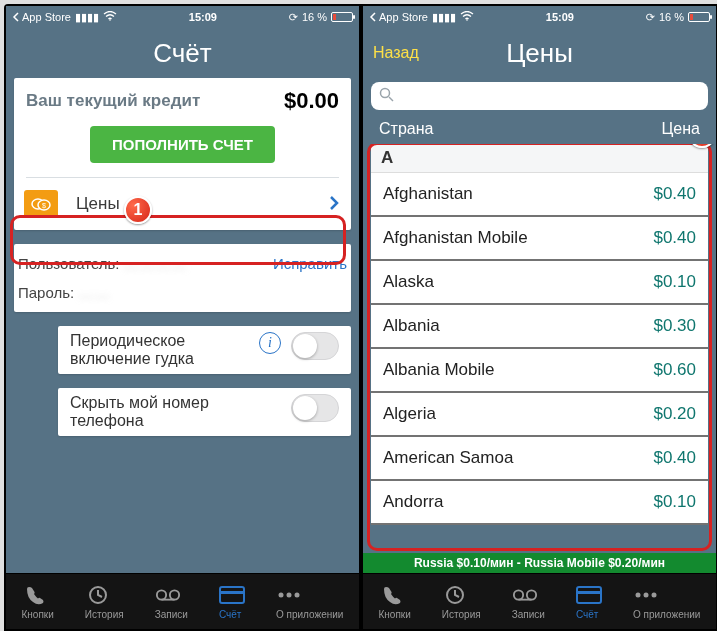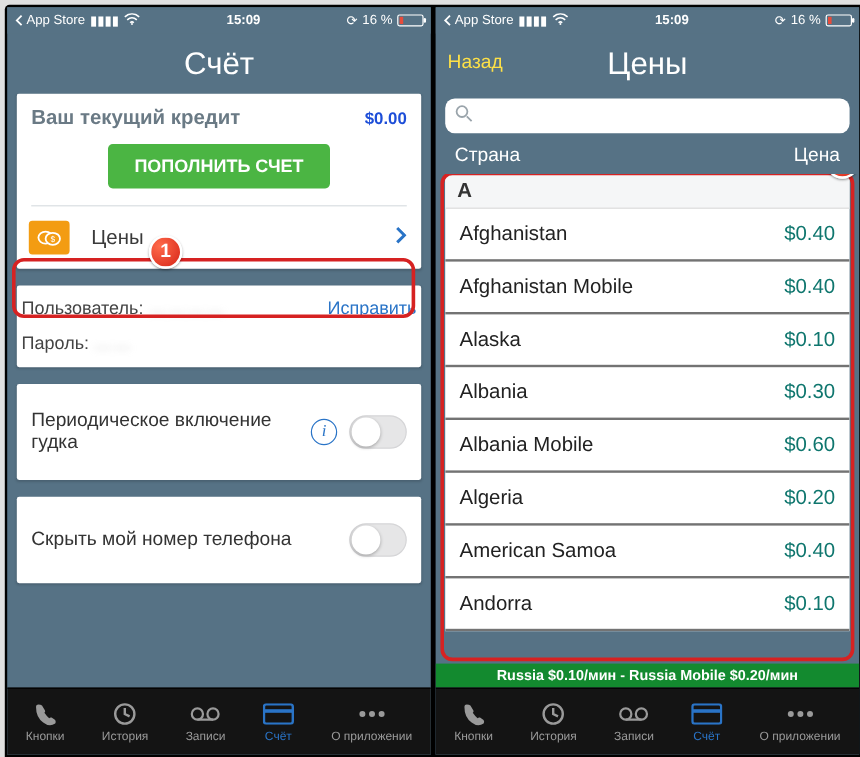--- a/index.html
+++ b/index.html
@@ -20,42 +20,42 @@
   .navbar { height: 50px; display: flex; align-items: center; justify-content: center; color: #fff; font-size: 26px; font-weight: 300; position: relative; }
   .navbar .back-btn { position: absolute; left: 10px; font-size: 16px; color:#fde047; }
 
   .content { flex: 1; display: flex; flex-direction: column; padding: 0 8px; gap: 14px; overflow: hidden; position:relative; }
 
   .card { background: #fff; border-radius: 2px; box-shadow: 0 1px 2px rgba(0,0,0,0.15); }
 
   .credit-card { padding: 10px 12px 0 12px; }
   .credit-row { display: flex; justify-content: space-between; align-items: center; }
   .credit-label { color: #6a7a85; font-size: 17px; font-weight: 600; }
-  .credit-amt { color: #1d4ed8; font-size: 14px; font-weight: 700; }
+  .credit-amt { color: #000000; font-size: 22px; font-weight: 700; }
   .topup { background: #4bb543; color: #fff; font-size: 15px; font-weight: 600; border-radius: 4px; padding: 10px 22px; margin: 12px auto 14px; display: block; border:none; }
   .prices-row { border-top: 1px solid #d9dee2; display: flex; align-items: center; padding: 12px 0 12px 0; }
   .coin-icon { width: 34px; height: 28px; background: #f39c12; border-radius: 3px; display:flex; align-items:center; justify-content:center; color:#fff; font-size:16px; margin-left:-2px; }
   .prices-label { flex:1; margin-left: 18px; font-size: 17px; color:#3a3a3a; }
   .chev { color: #2a74c7; font-size: 20px; font-weight: 700; }
 
   .user-card { padding: 5px 4px; font-size: 15px; color:#444; }
   .user-row { display:flex; justify-content:space-between; padding:6px 0; }
   .user-row .k { color:#444; }
   .blur { filter: blur(3px); color:#aaa; letter-spacing:1px; }
   .edit { color:#2a74c7; }
 
-  .toggle-card { padding: 22px 12px; display:flex; align-items:center; gap:10px; }
+  .toggle-card { padding: 6px 12px; display:flex; align-items:flex-start; gap:10px;margin-left:44px; }
   .toggle-card .lbl { flex:1; font-size:16px; color:#333; }
   .info-i { width:22px; height:22px; border:1.5px solid #2a74c7; color:#2a74c7; border-radius:50%; display:flex; align-items:center; justify-content:center; font-family:serif; font-style:italic; font-size:14px; }
   .switch { width:48px; height:28px; background:#e6e6e7; border-radius:14px; position:relative; border:1px solid #d5d5d7; }
   .switch::after { content:''; position:absolute; left:1px; top:1px; width:24px; height:24px; background:#fff; border-radius:50%; box-shadow:0 1px 3px rgba(0,0,0,0.3); }
 
   
   .tabbar { height: 56px; background:#141414; display:flex; justify-content:space-around; align-items:center; border-top:1px solid #000; }
-  .tab { display:flex; flex-direction:column; align-items:center; gap:3px; color:#9a9a9a; font-size:10px; }
+  .tab { display:flex; flex-direction:column; gap:3px; color:#9a9a9a; font-size:10px; }
   .tab.active { color:#2a74c7; }
   .tab-ico { width:26px; height:22px; display:flex; align-items:center; justify-content:center; }
 
   
   .search { margin: 4px 8px 6px; background:#fff; border-radius:8px; display:flex; align-items:center; padding:5px 8px; gap:6px; }
   .search input { border:none; flex:1; font-size:16px; outline:none; background:transparent; }
   .mag { color:#9aa4ab; font-size:15px; }
   .th { display:flex; justify-content:space-between; padding:4px 16px 6px; color:#fff; font-size:16px; }
   .list-box { flex:1; background:#fff; margin:0 8px 0 8px; overflow:hidden; font-size:17px; position:relative; }
   .section { background:#f5f6f7; color:#333; font-weight:700; padding:4px 10px; border-bottom:1px solid #ddd; }

